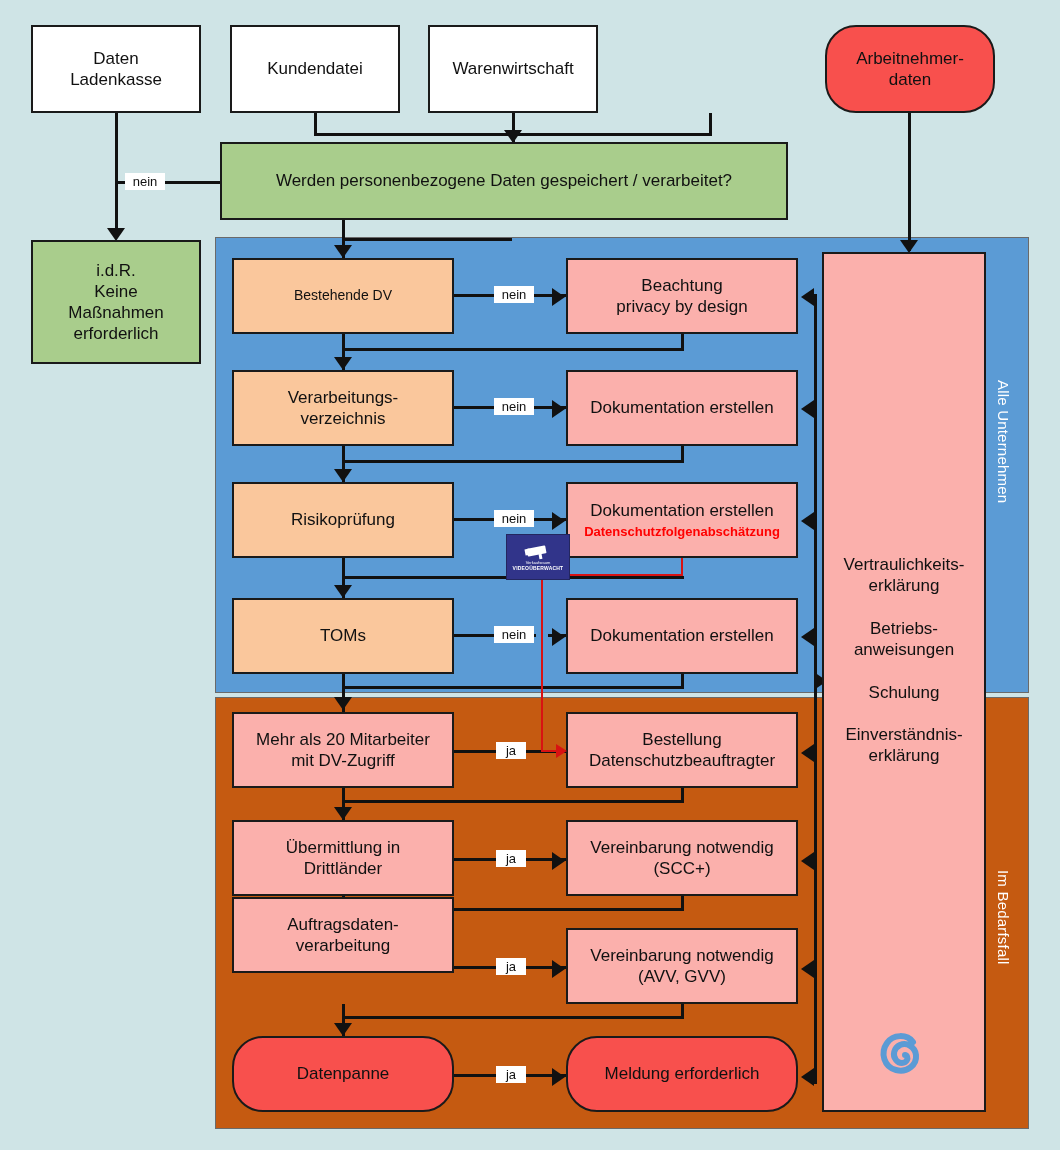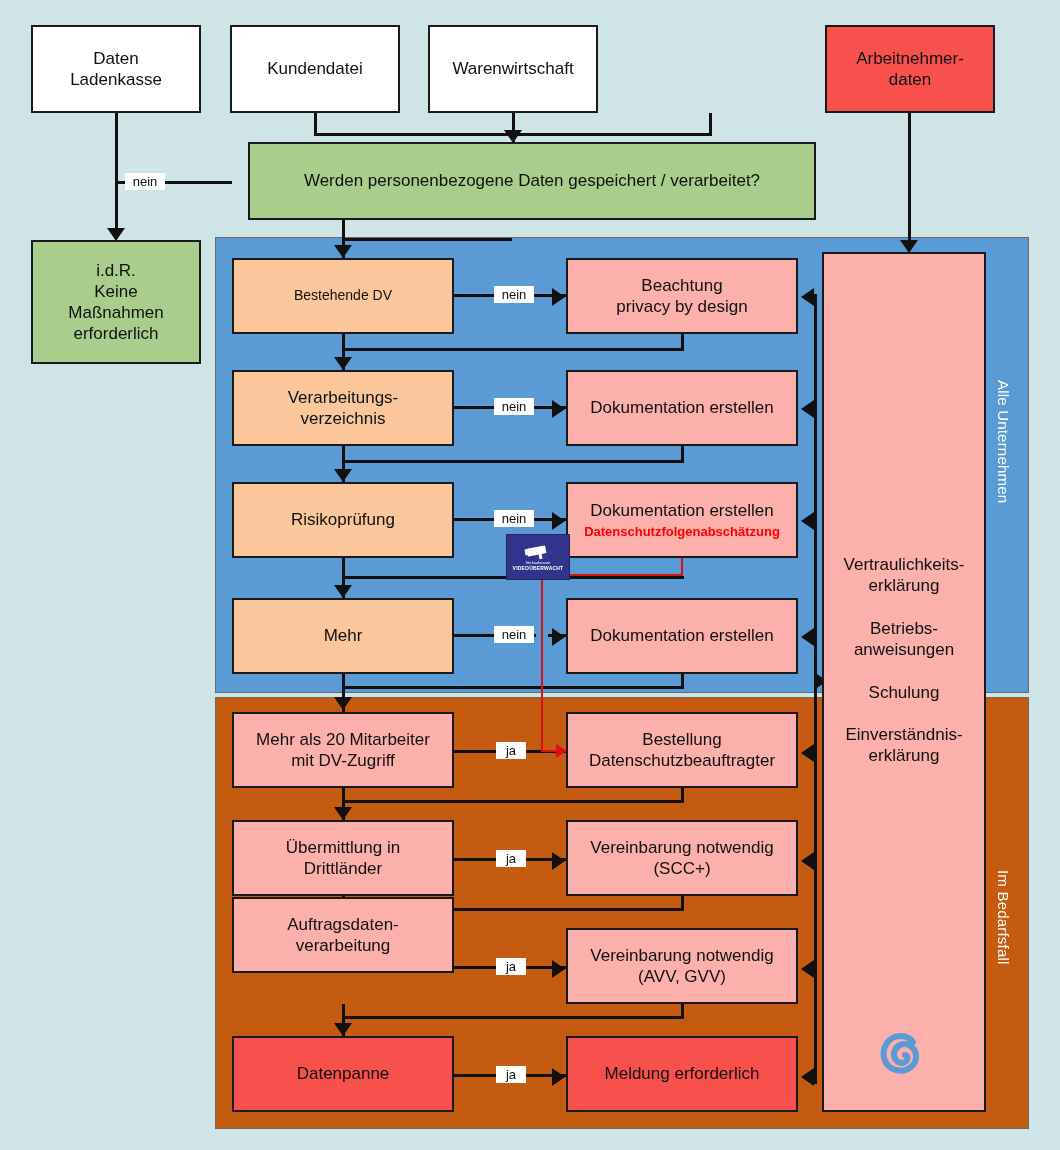--- a/index.html
+++ b/index.html
@@ -17,21 +17,21 @@
     border:2px solid #1a1a1a;
     display:flex;align-items:center;justify-content:center;
     text-align:center;
     line-height:1.25;
     color:#111;
     white-space:pre-line;
     z-index:5;
   }
   .white  {background:#ffffff;}
   .green  {background:#a9cd8c;}
-  .red    {background:#f8504d;}
+  .red    {background:#f8504d;border-radius:31px;}
   .peach  {background:#fac79c;}
   .pink   {background:#fbb0ac;}
 
   .band{position:absolute;box-sizing:border-box;z-index:1;}
   .band-blue  {background:#5b9bd5;border:1px solid #6a6a6a;}
   .band-orange{background:#c55a11;border:1px solid #6a6a6a;}
 
   .band-label{
     position:absolute;z-index:3;color:#ffffff;
     font-size:15px;letter-spacing:.2px;
@@ -94,21 +94,21 @@
   <div class="box red" style="left:825px;top:25px;width:170px;height:88px;font-size:17px;">Arbeitnehmer-
 daten</div>
 
   <div class="ln v" style="left:314px;top:113px;height:22px;"></div>
   <div class="ln v" style="left:512px;top:113px;height:22px;"></div>
   <div class="ln v" style="left:709px;top:113px;height:22px;"></div>
   <div class="ln h" style="left:314px;top:133px;width:398px;"></div>
   <div class="ln v" style="left:512px;top:113px;height:45px;"></div>
   <div class="arw down" style="left:504px;top:130px;"></div>
 
-  <div class="box green" style="left:248px;top:142px;width:568px;height:78px;font-size:17px;">Werden personenbezogene Daten gespeichert / verarbeitet?</div>
+  <div class="box green" style="left:220px;top:142px;width:568px;height:78px;font-size:17px;">Werden personenbezogene Daten gespeichert / verarbeitet?</div>
 
   <div class="ln h" style="left:168px;top:181px;width:64px;"></div>
   <div class="ln v" style="left:115px;top:113px;height:122px;"></div>
   <div class="ln h" style="left:115px;top:181px;width:56px;"></div>
   <div class="arw down" style="left:107px;top:228px;"></div>
   <div class="tag" style="left:125px;top:173px;width:36px;">nein</div>
 
   <div class="box green" style="left:31px;top:240px;width:170px;height:124px;font-size:17px;">i.d.R.
 Keine
 Maßnahmen
@@ -134,21 +134,21 @@
 erklärung</div>
 
   <svg class="logo" style="left:869px;top:1022px;" width="62" height="62" viewBox="0 0 62 62">
     <path d="M44 20 C38 12, 24 12, 18 21 C11 31, 15 45, 27 48 C38 51, 48 43, 47 33 C46 25, 38 20, 31 23 C25 26, 23 33, 27 38 C30 42, 36 42, 38 38 C39 36, 38 33, 36 33" fill="none" stroke="#5b9bd5" stroke-width="6" stroke-linecap="round"></path>
   </svg>
 
   <div class="box peach" style="left:232px;top:258px;width:222px;height:76px;font-size:14px;">Bestehende DV</div>
   <div class="box peach" style="left:232px;top:370px;width:222px;height:76px;font-size:17px;">Verarbeitungs-
 verzeichnis</div>
   <div class="box peach" style="left:232px;top:482px;width:222px;height:76px;font-size:17px;">Risikoprüfung</div>
-  <div class="box peach" style="left:232px;top:598px;width:222px;height:76px;font-size:17px;">Mehr</div>
+  <div class="box peach" style="left:232px;top:598px;width:222px;height:76px;font-size:17px;">TOMs</div>
 
   <div class="box pink" style="left:566px;top:258px;width:232px;height:76px;font-size:17px;">Beachtung
 privacy by design</div>
   <div class="box pink" style="left:566px;top:370px;width:232px;height:76px;font-size:17px;">Dokumentation erstellen</div>
   <div class="box pink" style="left:566px;top:482px;width:232px;height:76px;font-size:17px;flex-direction:column;justify-content:center;">
     <span>Dokumentation erstellen</span>
     <span class="redsub">Datenschutzfolgenabschätzung</span>
   </div>
   <div class="box pink" style="left:566px;top:598px;width:232px;height:76px;font-size:17px;">Dokumentation erstellen</div>
 

